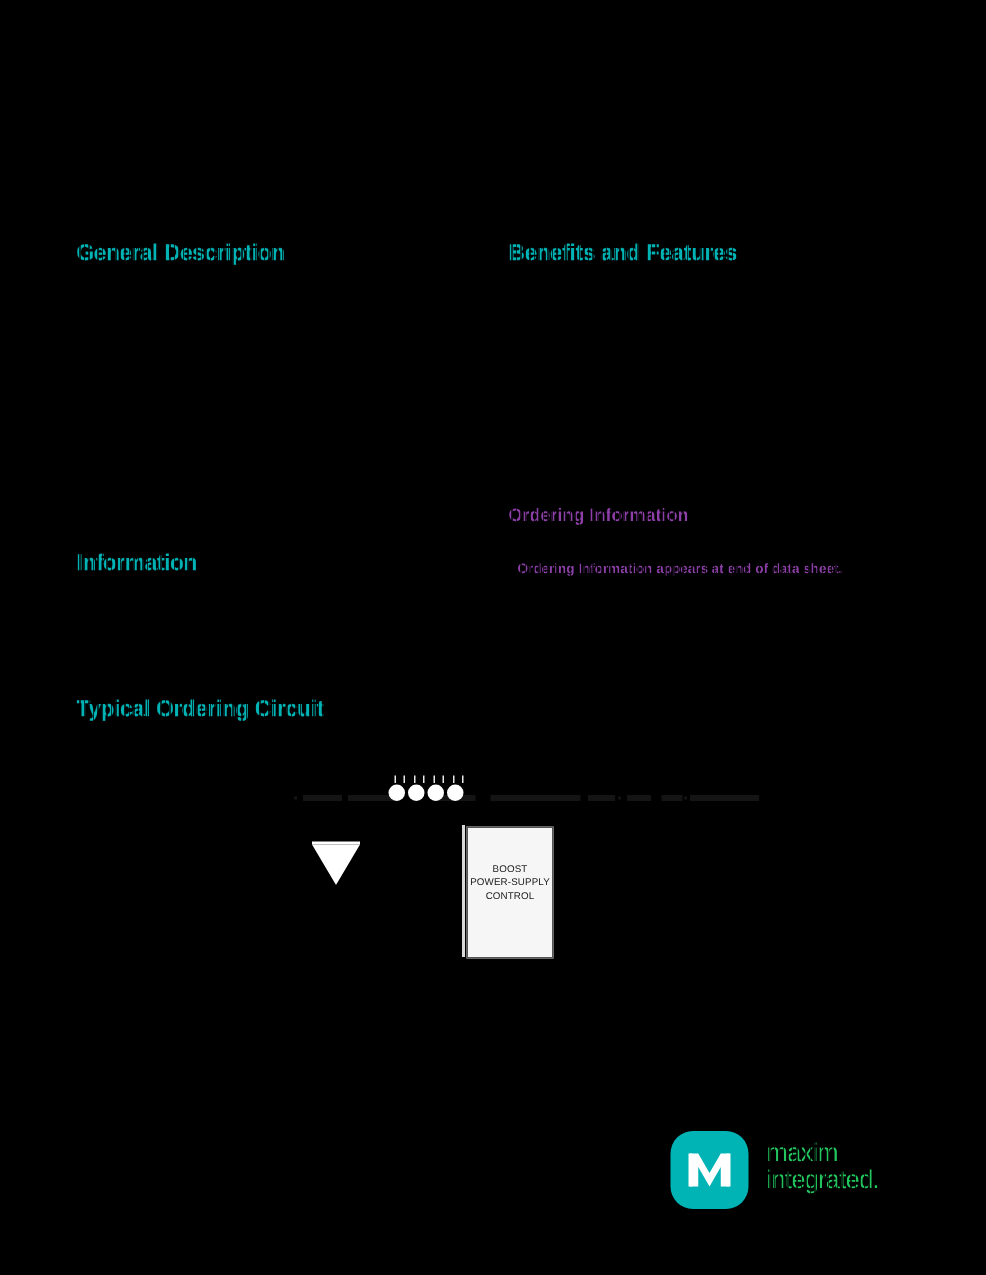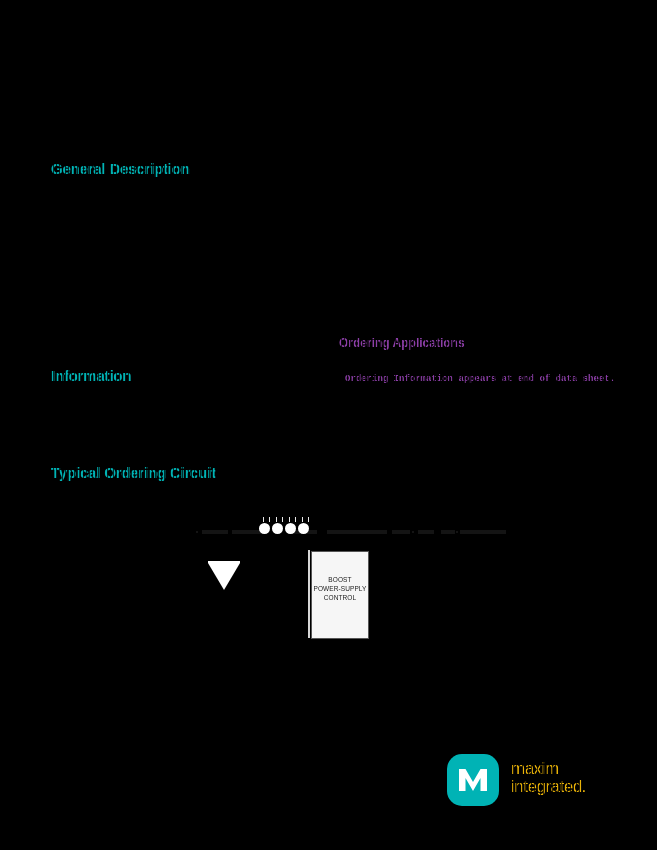--- a/index.html
+++ b/index.html
@@ -57,21 +57,21 @@
     font-family: "Liberation Sans", sans-serif;
     font-weight: bold;
     font-size: 12px;
     white-space: nowrap;
   }
   .purple-link {
     position: absolute;
     left: 345px;
     top: 374px;
     color: #8d3fa8;
-    font-family: Liberation Mono, monospace;
+    font-family: Liberation Sans, sans-serif;
     font-weight: bold;
     font-size: 9px;
     white-space: nowrap;
   }
 
   
   #circuit {
     position: absolute;
     left: 190px;
     top: 512px;
@@ -187,42 +187,43 @@
     background: #00b3b5;
   }
   #logo-mark svg { display: block; }
   #logo-wordmark {
     position: absolute;
     left: 64px;
     top: 8px;
     width: 100px;
   }
   .wm-line {
-    color: #eab308;
+    color: #22c55e;
     font-family: "Liberation Sans", sans-serif;
     font-size: 17px;
     font-weight: normal;
     line-height: 18px;
     letter-spacing: -0.5px;
     white-space: nowrap;
   }
 </style>
 </head>
 <body>
 
 <div id="page">
 
   <div class="sec-head clip-glyph" id="h-general-description">General Description</div>
 
+  <div class="sec-head clip-glyph" id="h-benefits-features">Benefits and Features</div>
 
   <div class="sec-head clip-glyph" id="h-applications">Information</div>
 
   <div class="sec-head clip-glyph" id="h-typical-circuit">Typical Ordering Circuit</div>
 
-  <div class="purple-head clip-glyph">Ordering Applications</div>
+  <div class="purple-head clip-glyph">Ordering Information</div>
 
   <div class="purple-link clip-glyph">Ordering Information appears at end of data sheet.</div>
 
   <div id="circuit">
 
     <div class="net-strip">
       <span class="net-dot" style="left:-30px;"></span>
       <span class="net-seg" style="left:-24px; width:26px;"></span>
       <span class="net-seg" style="left:6px;   width:34px;"></span>
       <span class="net-seg" style="left:63px;  width:28px;"></span>

